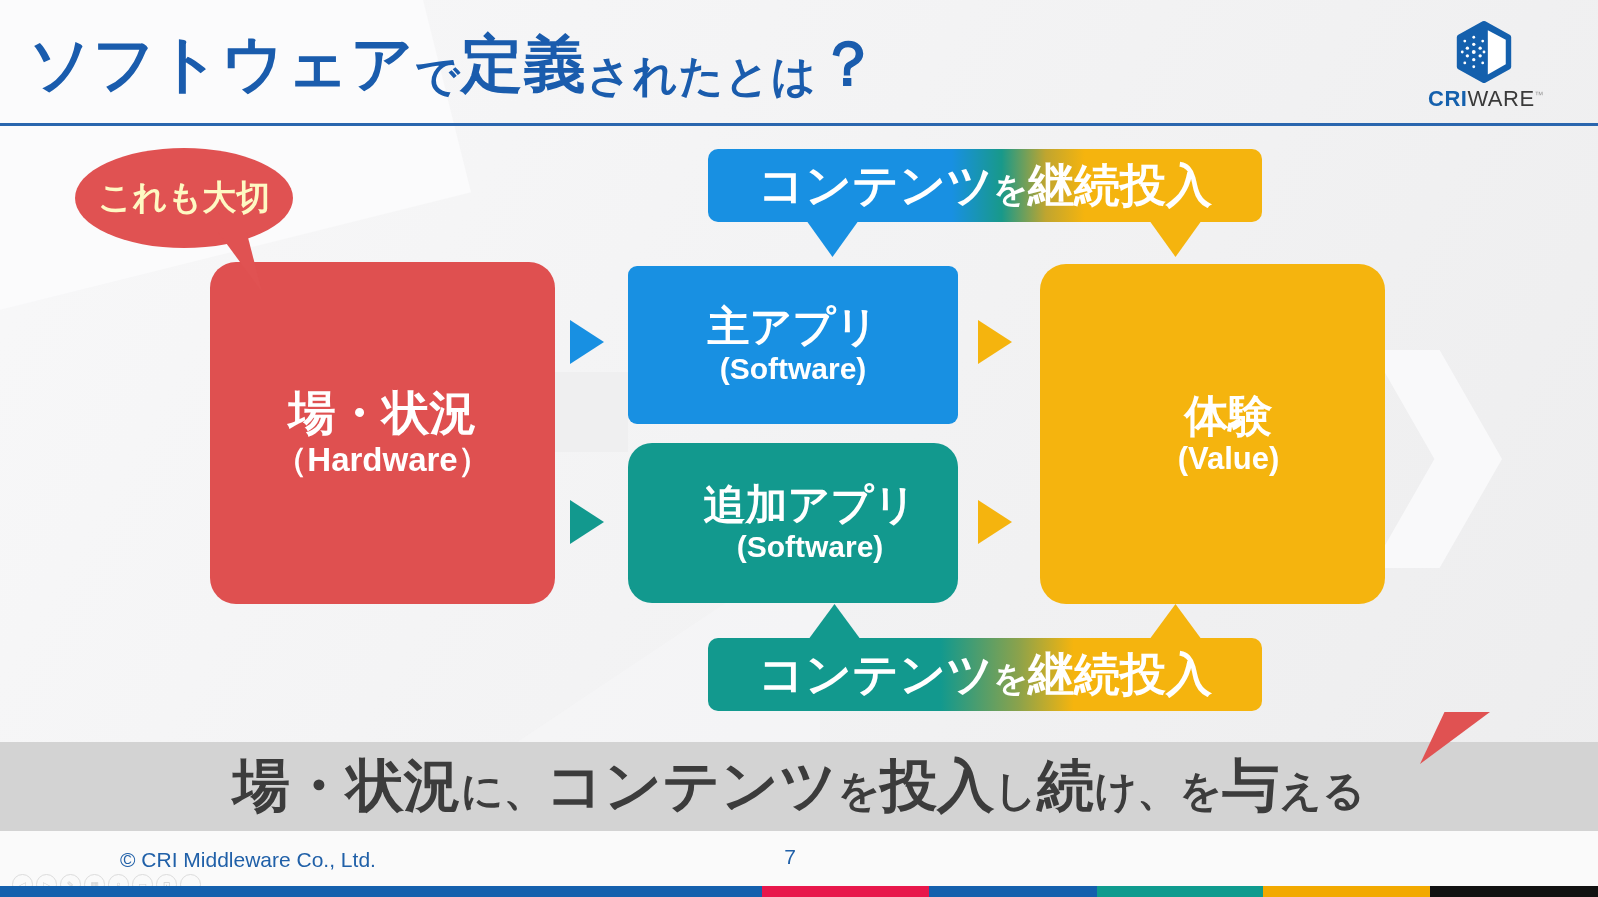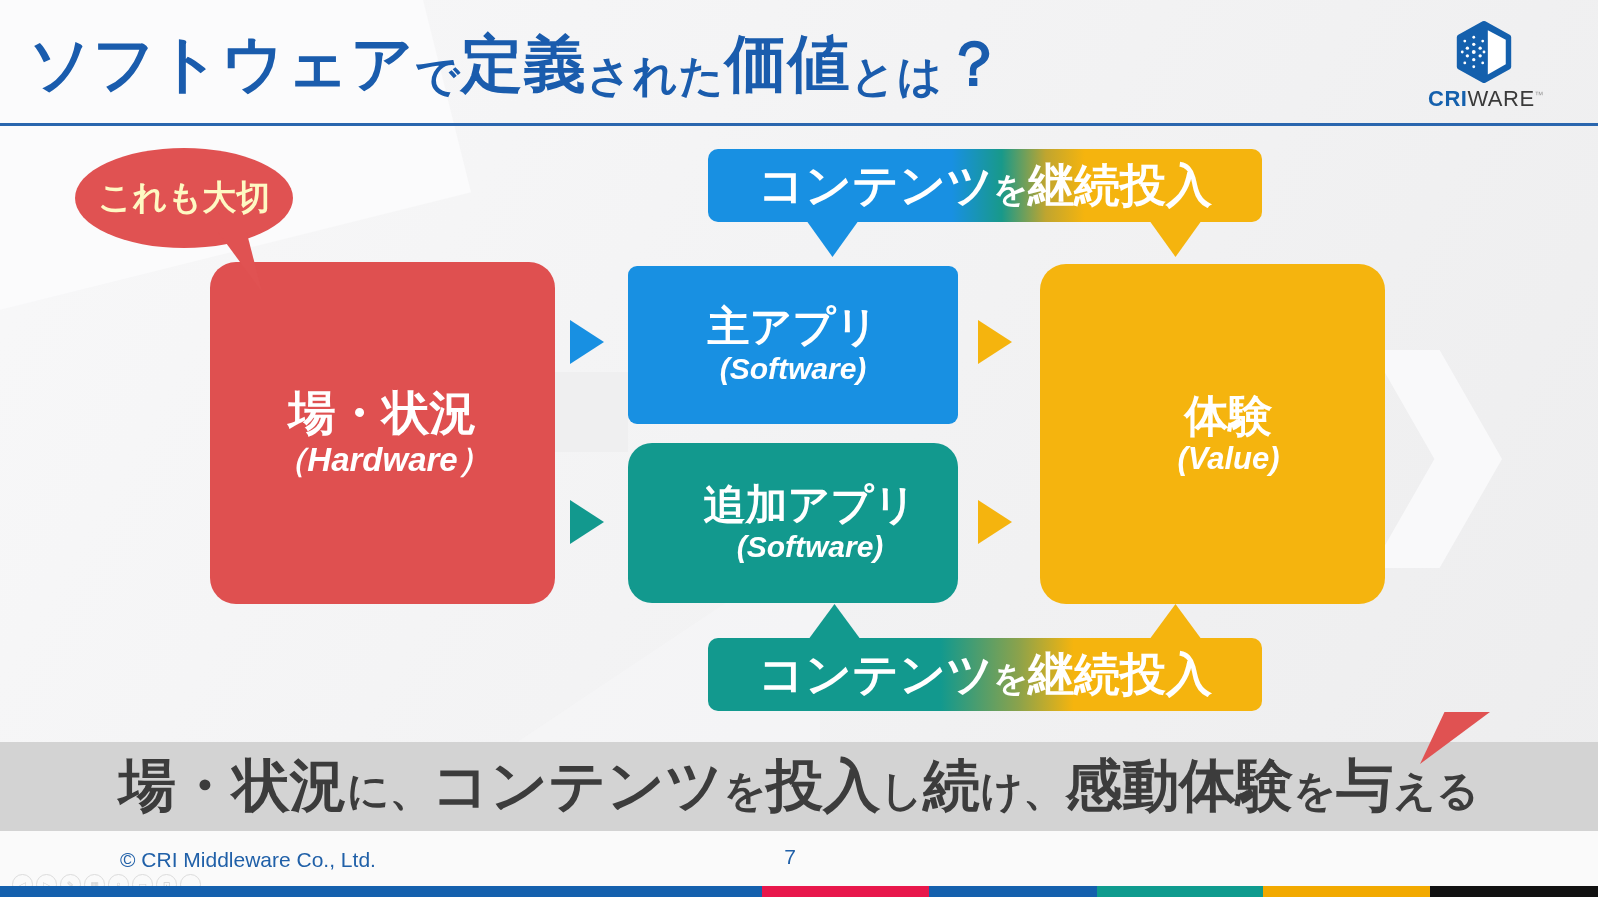--- a/index.html
+++ b/index.html
@@ -27,21 +27,21 @@
   .logo { position:absolute; left:1428px; top:20px; width:112px; z-index:2; text-align:center; }
   .logo svg { display:block; margin:0 auto; }
   .logo-text { margin-top:2px; font-size:22px; letter-spacing:.5px; white-space:nowrap; }
   .logo-cri { color:#1460ad; font-weight:700; }
   .logo-ware { color:#3a3a3a; font-weight:400; }
   .logo-tm { font-size:9px; color:#999; vertical-align:super; }
   
   .box { position:absolute; z-index:2; border-radius:26px; color:#fff; text-align:center;
     display:flex; flex-direction:column; align-items:center; justify-content:center; }
   .box .label { font-weight:700; line-height:1.12; }
-  .box .sub { font-weight:700; line-height:1.2;font-style:italic; }
+  .box .sub { font-weight:700; line-height:1.2; }
   .box-hardware { left:210px; top:262px; width:345px; height:342px; background:#df5050; }
   .box-hardware .label { font-size:47px; }
   .box-hardware .sub { font-size:33px; }
   .box-main { left:628px; top:266px; width:330px; height:158px; background:#1890e2; border-radius:9px; }
   .box-add  { left:628px; top:443px; width:330px; height:160px; background:#12998e; border-radius:24px;padding-left:34px; }
   .box-main .label,.box-add .label { font-size:42px; }
   .box-main .sub,.box-add .sub { font-size:30px; }
   .box-value { left:1040px; top:264px; width:345px; height:340px; background:#f5b40e;padding-left:32px; }
   .box-value .label { font-size:44px; }
   .box-value .sub { font-size:31px; }
@@ -108,21 +108,20 @@
   <div class="decor decor-chevron-right"></div>
   <div class="decor decor-tri-mid"></div>
   <div class="decor decor-sq-1"></div>
   <div class="decor decor-sq-2"></div>
 
   <div class="title">
     <span class="big">ソフトウェア</span>
     <span class="small">で</span>
     <span class="big">定義</span>
     <span class="small">された</span>
-    <span class="big">価値</span>
     <span class="small">とは</span>
     <span class="big">？</span>
   </div>
   <div class="title-rule"></div>
 
   <div class="logo">
     <svg width="66" height="64" viewBox="0 0 100 100">
       <polygon points="50,6 88,27 88,73 50,94 12,73 12,27" fill="#1460ad" stroke="#1460ad" stroke-width="9" stroke-linejoin="round"></polygon>
       <polygon points="56,16 84,31 84,69 56,85" fill="#ffffff"></polygon>
       <g fill="#ffffff">
@@ -196,21 +195,20 @@
   <div class="summary-bar">
     <div class="seg-row">
       <span class="big">場・状況</span>
       <span class="small">に、</span>
       <span class="big">コンテンツ</span>
       <span class="small">を</span>
       <span class="big">投入</span>
       <span class="small">し</span>
       <span class="big">続</span>
       <span class="small">け、</span>
-      <span class="big">感動体験</span>
       <span class="small">を</span>
       <span class="big">与</span>
       <span class="small">える</span>
     </div>
   </div>
 
   <div class="bubble-conclusion-tail"></div>
 
   <div class="footer">
     <div class="controls">

